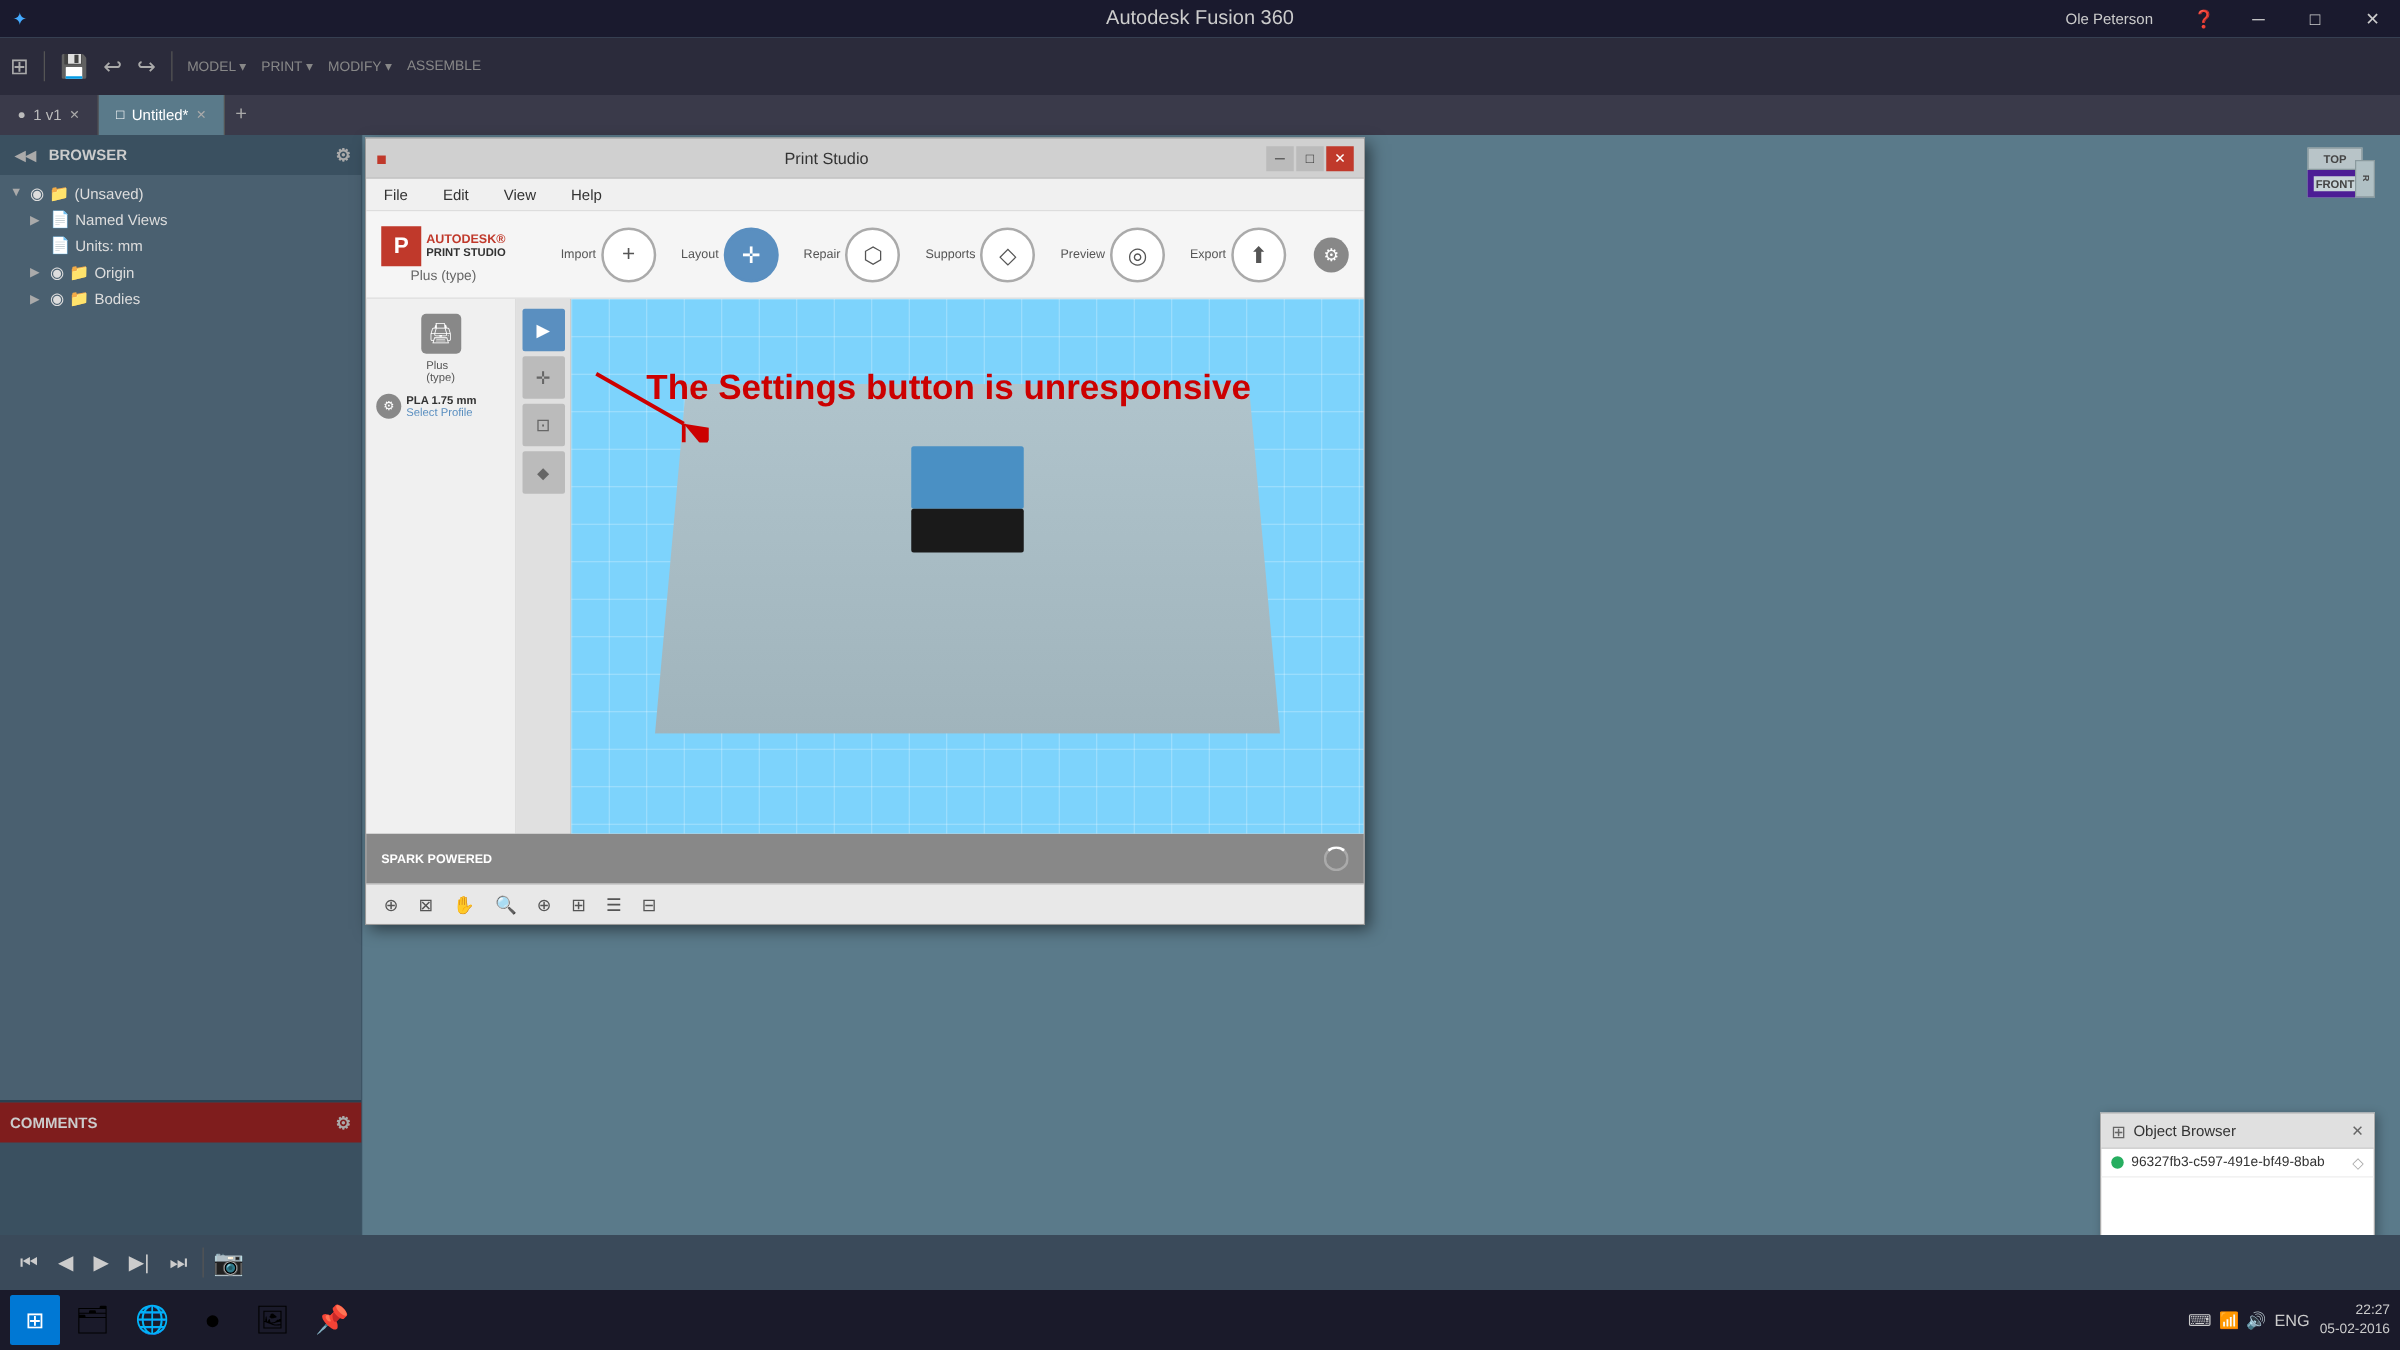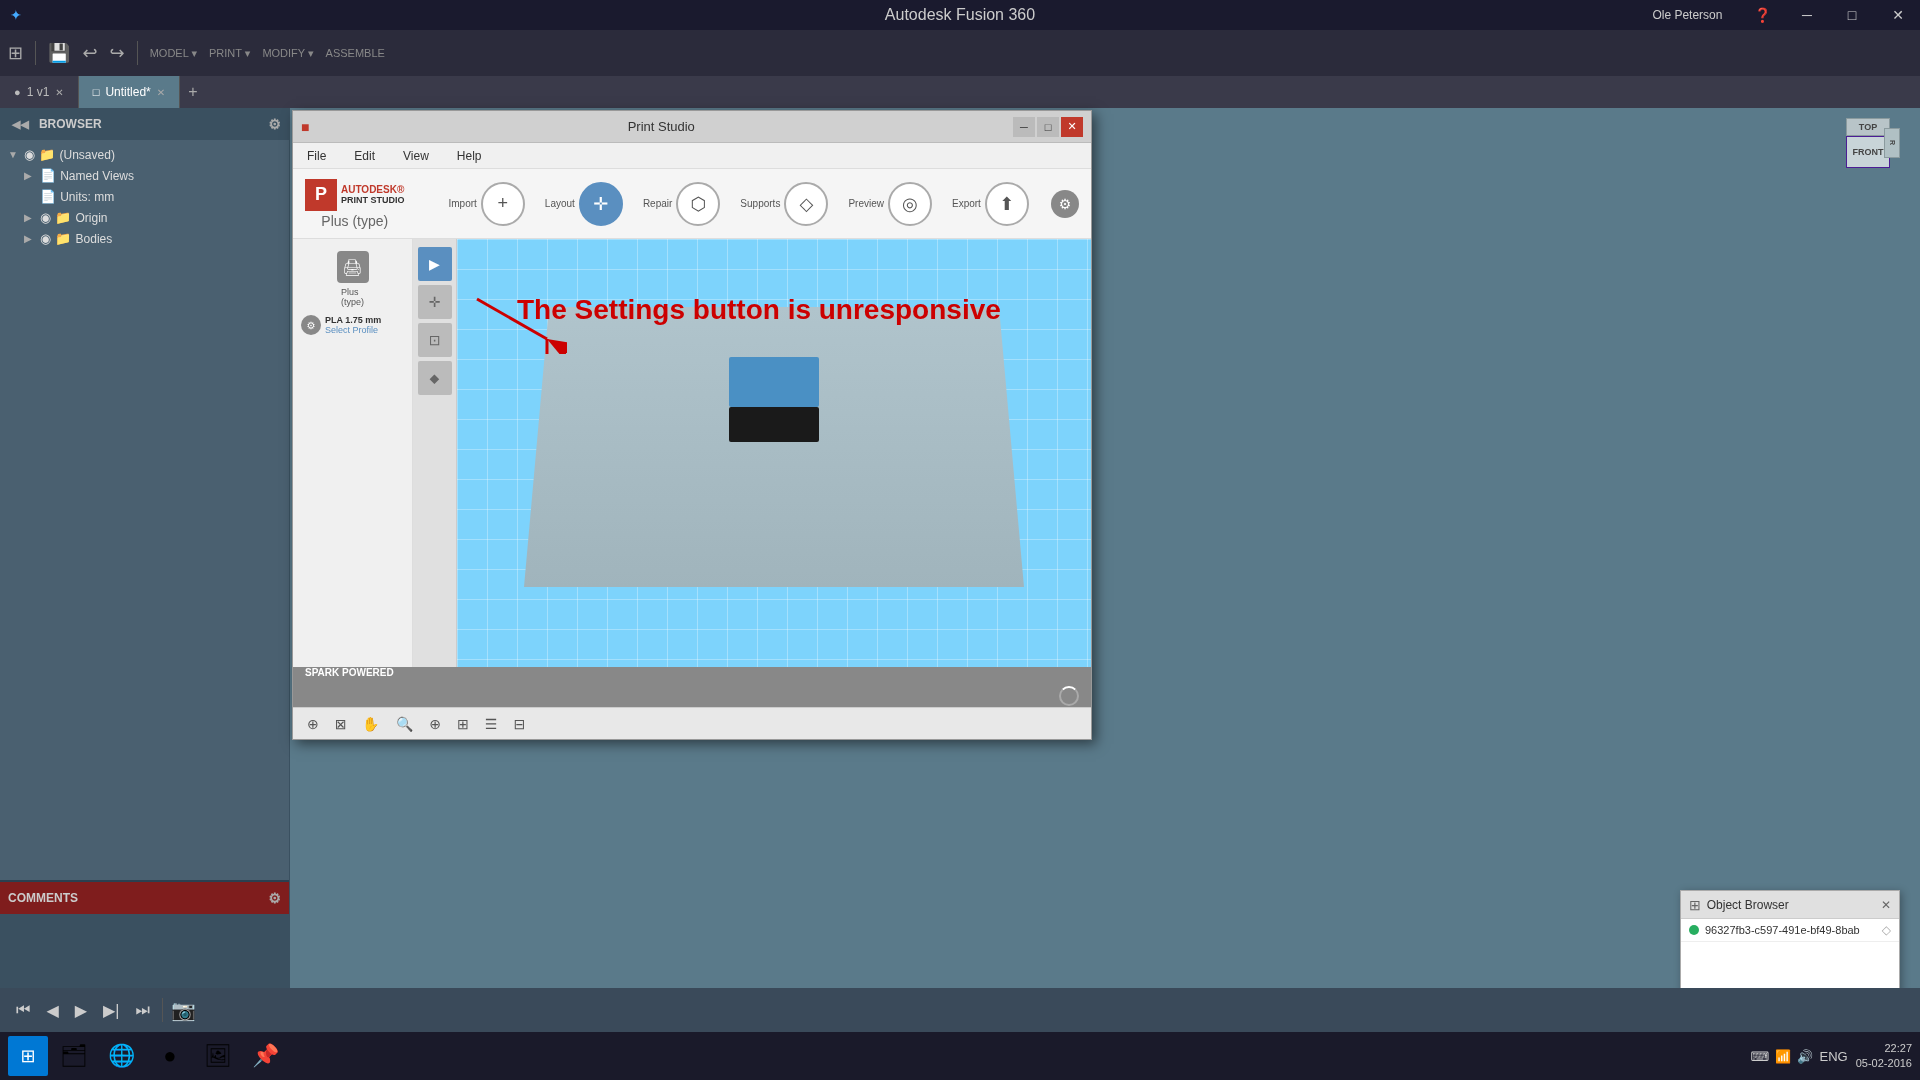--- a/index.html
+++ b/index.html
@@ -164,22 +164,22 @@
     }
     .ps-obj-top {
       width: 90px; height: 50px; background: #4a90c4; border-radius: 2px;
     }
     .ps-obj-bottom {
       width: 90px; height: 35px; background: #1a1a1a; border-radius: 2px;
     }
 
     
     .ps-bottom-bar {
-      height: 40px; background: #888; display: flex; 
-      padding: 0 12px; gap: 8px; flex-direction: column;
+      height: 40px; background: #888; display: flex; align-items: center;
+      padding: 0 12px; gap: 8px;
     }
     .ps-loading-circle { width: 20px; height: 20px; border-radius: 50%; border: 2px solid #aaa; border-top-color: white; }
     .ps-bottom-toolbar {
       height: 32px; background: #e8e8e8; border-top: 1px solid #ccc;
       display: flex; align-items: center; padding: 0 8px; gap: 4px;
     }
     .ps-bottom-tool { font-size: 14px; color: #555; cursor: pointer; padding: 2px 6px; }
 
     
     .object-browser {
@@ -348,21 +348,21 @@
         <span style="margin-left:auto;color:#aaa;font-size:14px;">⚙</span>
       </div>
     </div>
   </div>
 
   <div class="viewport-area">
 
     <div class="view-cube" style="position:absolute;top:10px;right:20px;z-index:5;">
       <div style="position:relative;width:70px;height:70px;">
         <div style="position:absolute;top:0;right:10px;background:#b8c4c8;border:1px solid #8a9a9e;width:44px;height:18px;display:flex;align-items:center;justify-content:center;font-size:9px;color:#444;font-weight:bold;">TOP</div>
-        <div style="position:absolute;top:18px;right:10px;background:#c8d4d8;border:1px solid #4c1d95;width:44px;height:32px;display:flex;align-items:center;justify-content:center;font-size:9px;color:#444;font-weight:bold;">FRONT</div>
+        <div style="position:absolute;top:18px;right:10px;background:#c8d4d8;border:5px solid #4c1d95;width:44px;height:22px;display:flex;align-items:center;justify-content:center;font-size:9px;color:#444;font-weight:bold;">FRONT</div>
         <div style="position:absolute;top:10px;right:0px;background:#b0c0c4;border:1px solid #8a9a9e;width:16px;height:30px;display:flex;align-items:center;justify-content:center;font-size:7px;color:#444;font-weight:bold;writing-mode:vertical-rl;">R</div>
       </div>
     </div>
 
     <div class="print-studio-window">
 
       <div class="ps-title-bar">
         <span style="color:#c0392b;font-size:14px;">■</span>
         <span class="ps-title">Print Studio</span>
         <div class="ps-win-btns">
@@ -382,21 +382,21 @@
       <div class="ps-toolbar">
 
         <div class="ps-logo-area">
           <div style="display:flex;align-items:center;gap:4px;">
             <div class="ps-logo-icon">P</div>
             <div>
               <div style="font-size:10px;font-weight:bold;color:#c0392b;">AUTODESK®</div>
               <div style="font-size:9px;font-weight:bold;color:#333;">PRINT STUDIO</div>
             </div>
           </div>
-          <div style="font-size:14px;color:#666;margin-top:2px;">Plus (type)</div>
+          <div style="font-size:11px;color:#666;margin-top:2px;">Plus (type)</div>
         </div>
 
         <div style="display:flex;align-items:flex-start;gap:4px;margin-left:12px;">
           <div class="ps-tool-group">
             <span style="font-size:10px;color:#555;">Import</span>
             <div class="ps-tool-circle">+</div>
           </div>
           <div class="ps-tool-group">
             <span style="font-size:10px;color:#555;">Layout</span>
             <div class="ps-tool-circle active">✛</div>

